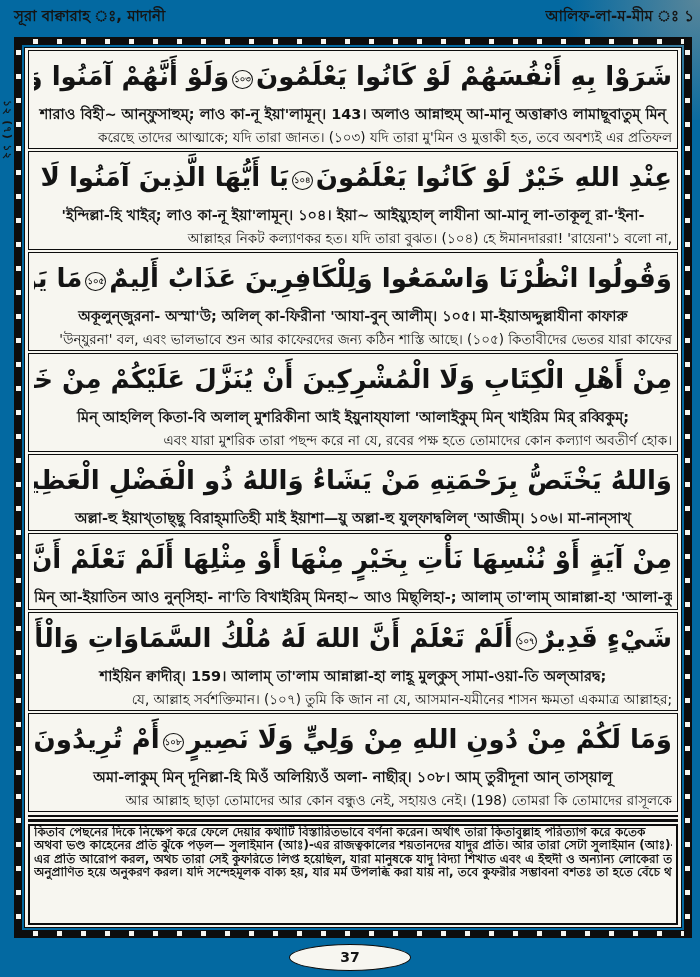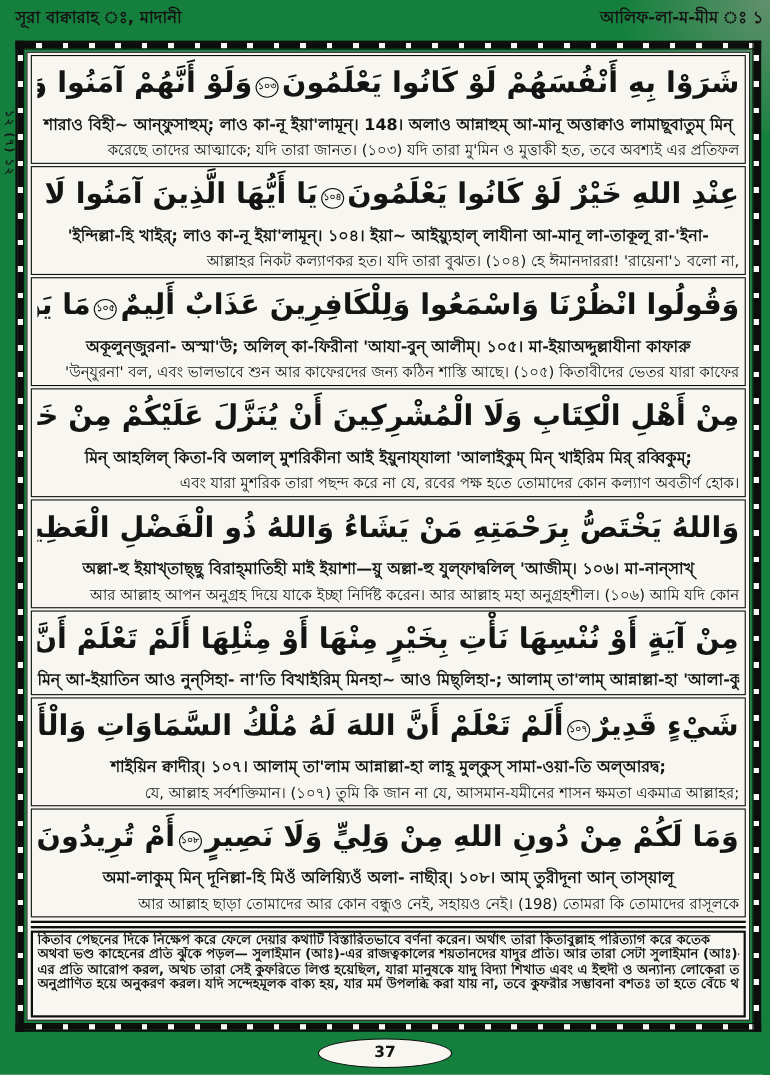--- a/index.html
+++ b/index.html
@@ -4,21 +4,21 @@
 <style>
   html,body{margin:0;padding:0;}
   body{
     width:700px;height:977px;
     background:#eceae4;
     font-family:"DejaVu Sans", sans-serif;
     color:#141414;
   }
   .page{
     position:relative;width:700px;height:977px;overflow:hidden;
-    background:#15803d;
+    background:#0369a1;
   }
   .corner-shade{
     position:absolute;top:0;right:0;width:150px;height:120px;
     background:radial-gradient(circle at top right, rgba(160,158,148,.55), rgba(160,158,148,0) 70%);
     pointer-events:none;
   }
   
   .header{
     position:absolute;top:4px;left:14px;right:6px;
     display:flex;justify-content:space-between;align-items:baseline;
@@ -126,21 +126,21 @@
   <div class="frame">
     <div class="band band-top"></div>
     <div class="band band-bottom"></div>
     <div class="band band-left"></div>
     <div class="band band-right"></div>
 
     <div class="inner">
 
       <div class="verse-block">
         <div class="arabic-line"><span>شَرَوْا بِهِ أَنْفُسَهُمْ لَوْ كَانُوا يَعْلَمُونَ</span><span class="verse-circle">১০৩</span><span>وَلَوْ أَنَّهُمْ آمَنُوا وَاتَّقَوْا لَمَثُوبَةٌ مِنْ</span></div>
-        <div class="translit">শারাও বিহী~ আন্‌ফুসাহুম্; লাও কা-নূ ইয়া'লামূন্। 148। অলাও আন্নাহুম্ আ-মানূ অত্তাক্বাও লামাছূবাতুম্ মিন্</div>
+        <div class="translit">শারাও বিহী~ আন্‌ফুসাহুম্; লাও কা-নূ ইয়া'লামূন্। 143। অলাও আন্নাহুম্ আ-মানূ অত্তাক্বাও লামাছূবাতুম্ মিন্</div>
         <div class="translation">করেছে তাদের আত্মাকে; যদি তারা জানত। (১০৩) যদি তারা মু'মিন ও মুত্তাকী হত, তবে অবশ্যই এর প্রতিফল</div>
       </div>
 
       <div class="verse-block">
         <div class="arabic-line"><span>عِنْدِ اللهِ خَيْرٌ لَوْ كَانُوا يَعْلَمُونَ</span><span class="verse-circle">১০৪</span><span>يَا أَيُّهَا الَّذِينَ آمَنُوا لَا تَقُولُوا رَاعِنَا</span></div>
         <div class="translit">'ইন্দিল্লা-হি খাইর্; লাও কা-নূ ইয়া'লামূন্। ১০৪। ইয়া~ আইয়্যুহাল্ লাযীনা আ-মানূ লা-তাকূলূ রা-'ইনা-</div>
         <div class="translation">আল্লাহর নিকট কল্যাণকর হত। যদি তারা বুঝত। (১০৪) হে ঈমানদাররা! 'রায়েনা'১ বলো না,</div>
       </div>
 
       <div class="verse-block">
@@ -151,31 +151,30 @@
 
       <div class="verse-block">
         <div class="arabic-line"><span>مِنْ أَهْلِ الْكِتَابِ وَلَا الْمُشْرِكِينَ أَنْ يُنَزَّلَ عَلَيْكُمْ مِنْ خَيْرٍ مِنْ رَبِّكُمْ</span><span></span></div>
         <div class="translit">মিন্ আহলিল্ কিতা-বি অলাল্ মুশরিকীনা আই ইয়ুনায্‌যালা 'আলাইকুম্ মিন্ খাইরিম মির্ রব্বিকুম্;</div>
         <div class="translation">এবং যারা মুশরিক তারা পছন্দ করে না যে, রবের পক্ষ হতে তোমাদের কোন কল্যাণ অবতীর্ণ হোক।</div>
       </div>
 
       <div class="verse-block">
         <div class="arabic-line"><span>وَاللهُ يَخْتَصُّ بِرَحْمَتِهِ مَنْ يَشَاءُ وَاللهُ ذُو الْفَضْلِ الْعَظِيمِ</span></div>
         <div class="translit">অল্লা-হু ইয়াখ্তাছ্ছু বিরাহ্‌মাতিহী মাই ইয়াশা—য়ু অল্লা-হু যুল্‌ফাদ্বলিল্ 'আজীম্। ১০৬। মা-নান্‌সাখ্</div>
-        <div class="translation">আর আল্লাহ আপন অনুগ্রহ দিয়ে যাকে ইচ্ছা নির্দিষ্ট করেন। আর আল্লাহ মহা অনুগ্রহশীল। (১০৬) আমি যদি কোন</div>
       </div>
 
       <div class="verse-block">
         <div class="arabic-line"><span>مِنْ آيَةٍ أَوْ نُنْسِهَا نَأْتِ بِخَيْرٍ مِنْهَا أَوْ مِثْلِهَا أَلَمْ تَعْلَمْ أَنَّ اللهَ عَلَى كُلِّ</span><span></span></div>
         <div class="translit">মিন্ আ-ইয়াতিন আও নুন্‌সিহা- না'তি বিখাইরিম্ মিনহা~ আও মিছ্‌লিহা-; আলাম্ তা'লাম্ আন্নাল্লা-হা 'আলা-কুল্লি</div>
       </div>
 
       <div class="verse-block">
         <div class="arabic-line"><span>شَيْءٍ قَدِيرٌ</span><span class="verse-circle">১০৭</span><span>أَلَمْ تَعْلَمْ أَنَّ اللهَ لَهُ مُلْكُ السَّمَاوَاتِ وَالْأَرْضِ</span></div>
-        <div class="translit">শাইয়িন ক্বাদীর্। ১০৭। আলাম্ তা'লাম আন্নাল্লা-হা লাহূ মুল্‌কুস্ সামা-ওয়া-তি অল্‌আরদ্ব;</div>
+        <div class="translit">শাইয়িন ক্বাদীর্। 159। আলাম্ তা'লাম আন্নাল্লা-হা লাহূ মুল্‌কুস্ সামা-ওয়া-তি অল্‌আরদ্ব;</div>
         <div class="translation">যে, আল্লাহ সর্বশক্তিমান। (১০৭) তুমি কি জান না যে, আসমান-যমীনের শাসন ক্ষমতা একমাত্র আল্লাহর;</div>
       </div>
 
       <div class="verse-block">
         <div class="arabic-line"><span>وَمَا لَكُمْ مِنْ دُونِ اللهِ مِنْ وَلِيٍّ وَلَا نَصِيرٍ</span><span class="verse-circle">১০৮</span><span>أَمْ تُرِيدُونَ أَنْ تَسْأَلُوا</span></div>
         <div class="translit">অমা-লাকুম্ মিন্ দূনিল্লা-হি মিওঁ অলিয়্যিওঁ অলা- নাছীর্। ১০৮। আম্ তুরীদূনা আন্ তাস্‌য়ালূ</div>
         <div class="translation">আর আল্লাহ ছাড়া তোমাদের আর কোন বন্ধুও নেই, সহায়ও নেই। (198) তোমরা কি তোমাদের রাসূলকে</div>
       </div>
 
       <div class="footnote-sep"></div>

